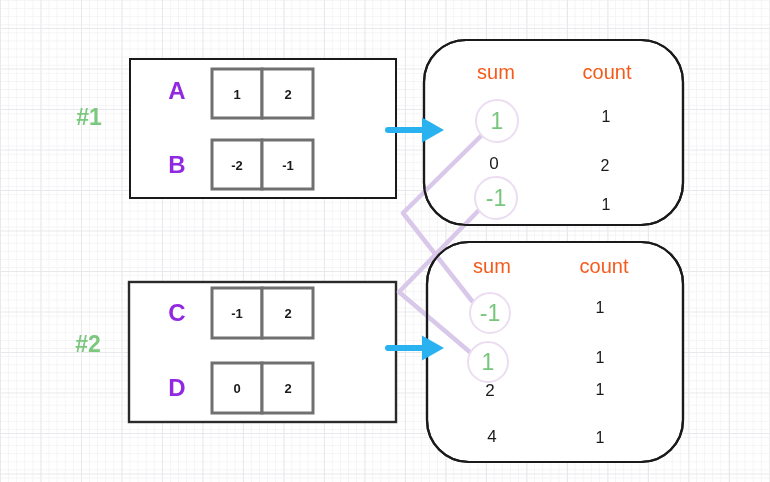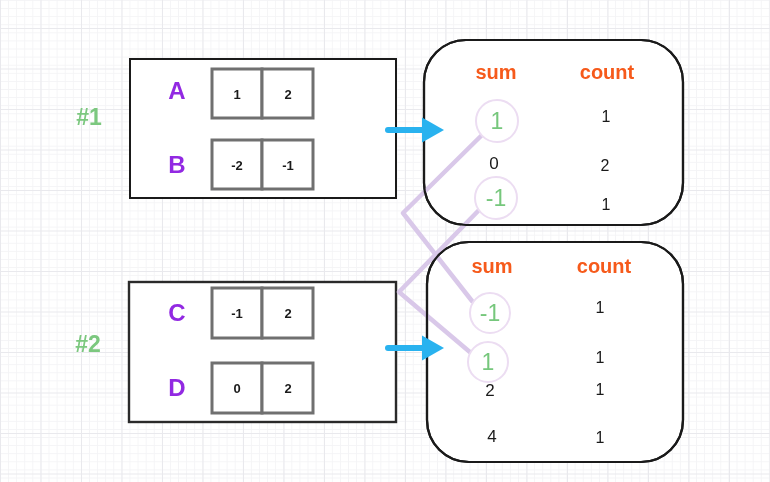--- a/index.html
+++ b/index.html
@@ -13,21 +13,21 @@
       linear-gradient(to bottom,#f4f4f6 1px,transparent 1px);
     background-size:40.5px 40.5px,40.5px 40.5px,8.1px 8.1px,8.1px 8.1px;
     background-position:0 0,0 28px,0 0,0 0;
     font-family:"Liberation Sans",sans-serif;
   }
   svg.layer{position:absolute;left:0;top:0;z-index:1;}
   .t{position:absolute;z-index:2;transform:translate(-50%,-50%);white-space:nowrap;line-height:1;}
   .lbl{color:#7cc87f;font-weight:bold;font-size:23px;}
   .arr-name{color:#9229e2;font-weight:bold;font-size:24px;}
   .cell-v{color:#1a1a1a;font-weight:600;font-size:13px;}
-  .hdr{color:#f65a1b;font-weight:bold;font-size:20px;}
+  .hdr{color:#f65a1b;font-weight:normal;font-size:20px;}
   .sum-g{color:#76c77c;font-weight:500;font-size:23px;}
   .sum-b{color:#1a1a1a;font-weight:500;font-size:17px;}
   .cnt{color:#1a1a1a;font-weight:500;font-size:16px;}
 </style>
 </head>
 <body>
 
 <div class="canvas">
 
   <svg class="layer" width="770" height="482" viewBox="0 0 770 482">

